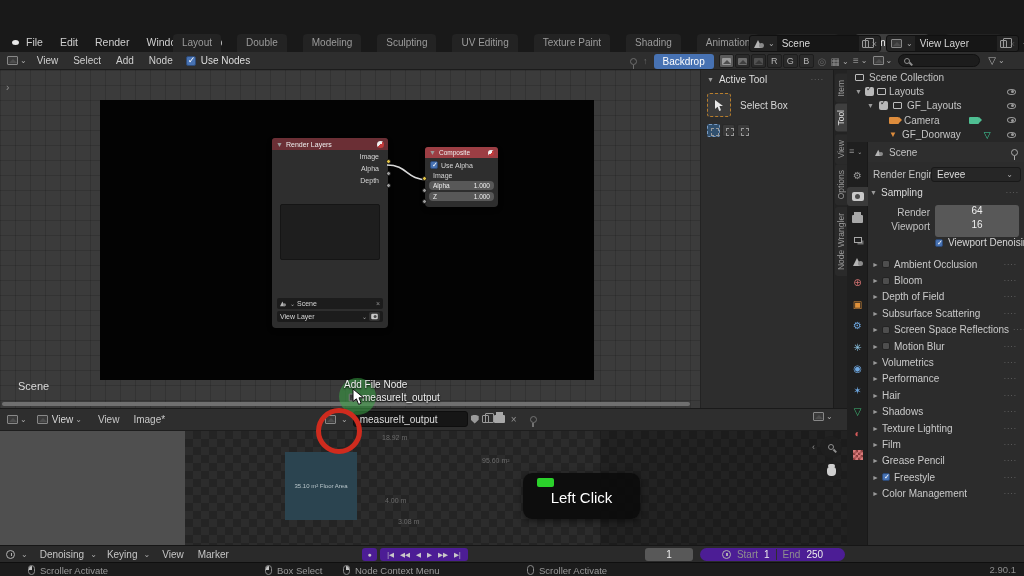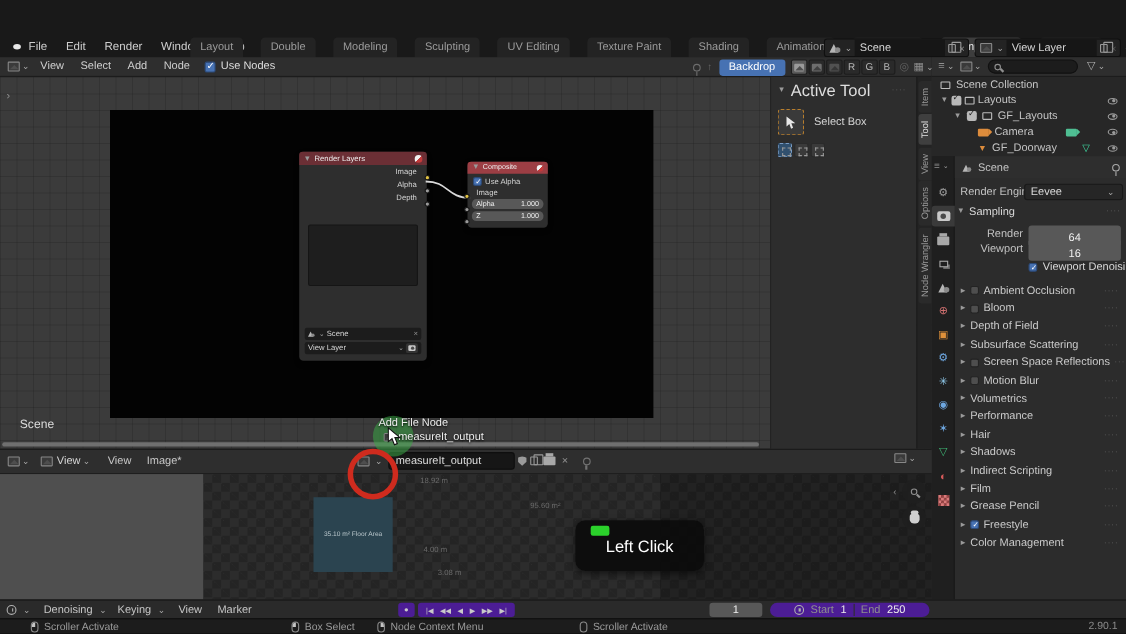--- a/index.html
+++ b/index.html
@@ -74,21 +74,21 @@
   
   .props{left:847px;top:142px;width:177px;height:403px;background:#2c2c2c}
   .ptabcol{position:absolute;left:0;top:0;width:21px;height:403px;background:#1f1f1f;border-right:1px solid #191919}
   .ptab{position:absolute;left:0;width:21px;height:19px;display:flex;align-items:center;justify-content:center;font-size:10px}
   .ptab.active{background:#3a3a3a;border-radius:3px 0 0 3px}
   .pcontent{position:absolute;left:21px;top:0;width:156px;height:403px;font-size:10px;color:#c2c2c2}
   .psec{height:16.4px;display:flex;align-items:center;gap:4px}
   .pslabel{color:#cacaca}
   .pdots{margin-left:auto;color:#6d6d6d;font-size:7px;letter-spacing:1px;padding-right:3px}
   .ptri{font-size:7px;color:#9a9a9a;width:6px;flex:none}
-  .valbox{background:#585858;color:#f0f0f0;display:flex;align-items:flex-end;justify-content:center;position:absolute;left:67px;width:84px;height:18px}
+  .valbox{background:#585858;color:#f0f0f0;display:flex;align-items:flex-start;justify-content:center;position:absolute;left:67px;width:84px;height:18px}
   .pinico{width:7px;height:7px;border:1.5px solid #ababab;border-radius:50%;position:relative;flex:none}
   .pinico::after{content:"";position:absolute;left:1.6px;top:6px;width:1.5px;height:4px;background:#ababab}
   .copyico{width:7px;height:8px;border:1px solid #9a9a9a;border-radius:1px;position:relative;flex:none;background:#2b2b2b}
   .copyico::before{content:"";position:absolute;left:2px;top:-3px;width:7px;height:8px;border:1px solid #9a9a9a;border-radius:1px}
   .shieldico{width:8px;height:9px;background:#9a9a9a;clip-path:polygon(50% 0,100% 18%,100% 58%,50% 100%,0 58%,0 18%);flex:none}
   .icon-cam{width:12px;height:9px;background:#c9c9c9;border-radius:2px;position:relative}
   .icon-cam::after{content:"";position:absolute;left:3.5px;top:2px;width:5px;height:5px;border-radius:50%;background:#4a4a4a}
   .icon-print{width:11px;height:8px;background:#a8a8a8;border-radius:1px;position:relative}
   .icon-print::after{content:"";position:absolute;left:2px;top:-3px;width:7px;height:3px;background:#a8a8a8}
   .icon-layers{width:8px;height:6px;border:1px solid #a8a8a8;box-shadow:2.5px 2.5px 0 -1px #6e6e6e}
@@ -272,21 +272,21 @@
           <span>1.000</span>
       </div>
       <span class="sock y" style="left:-3px;top:29px"></span>
       <span class="sock g" style="left:-3px;top:41px"></span>
       <span class="sock g" style="left:-3px;top:52px"></span>
     </div>
 
     <div class="abs sidebar">
       <div class="row" style="padding:4px 6px;gap:5px">
         <span class="tri">▼</span>
-        <span style="font-size:15px;color:#dedede">Active Tool</span>
+        <span style="font-size:10px;color:#dedede">Active Tool</span>
         <span class="pdots">····</span>
       </div>
       <div class="row" style="padding:4px 6px;gap:9px">
         <span class="toolbox">
           <svg width="10" height="13" viewBox="0 0 10 13">
               <path d="M1 1 L1 10 L3.6 7.8 L5.2 12 L7 11.2 L5.4 7 L9 7 Z" fill="#e8e8e8"></path>
             </svg>
         </span>
         <span style="font-size:10px;color:#d6d6d6">Select Box</span>
       </div>
@@ -451,21 +451,21 @@
             <span class="pslabel">Hair</span>
             <span class="pdots">····</span>
           </div>
         <div class="psec">
             <span class="ptri">►</span>
             <span class="pslabel">Shadows</span>
             <span class="pdots">····</span>
           </div>
         <div class="psec">
             <span class="ptri">►</span>
-            <span class="pslabel">Indirect Scripting</span>
+            <span class="pslabel">Texture Lighting</span>
             <span class="pdots">····</span>
           </div>
         <div class="psec">
             <span class="ptri">►</span>
             <span class="pslabel">Film</span>
             <span class="pdots">····</span>
           </div>
         <div class="psec">
             <span class="ptri">►</span>
             <span class="pslabel">Grease Pencil</span>

